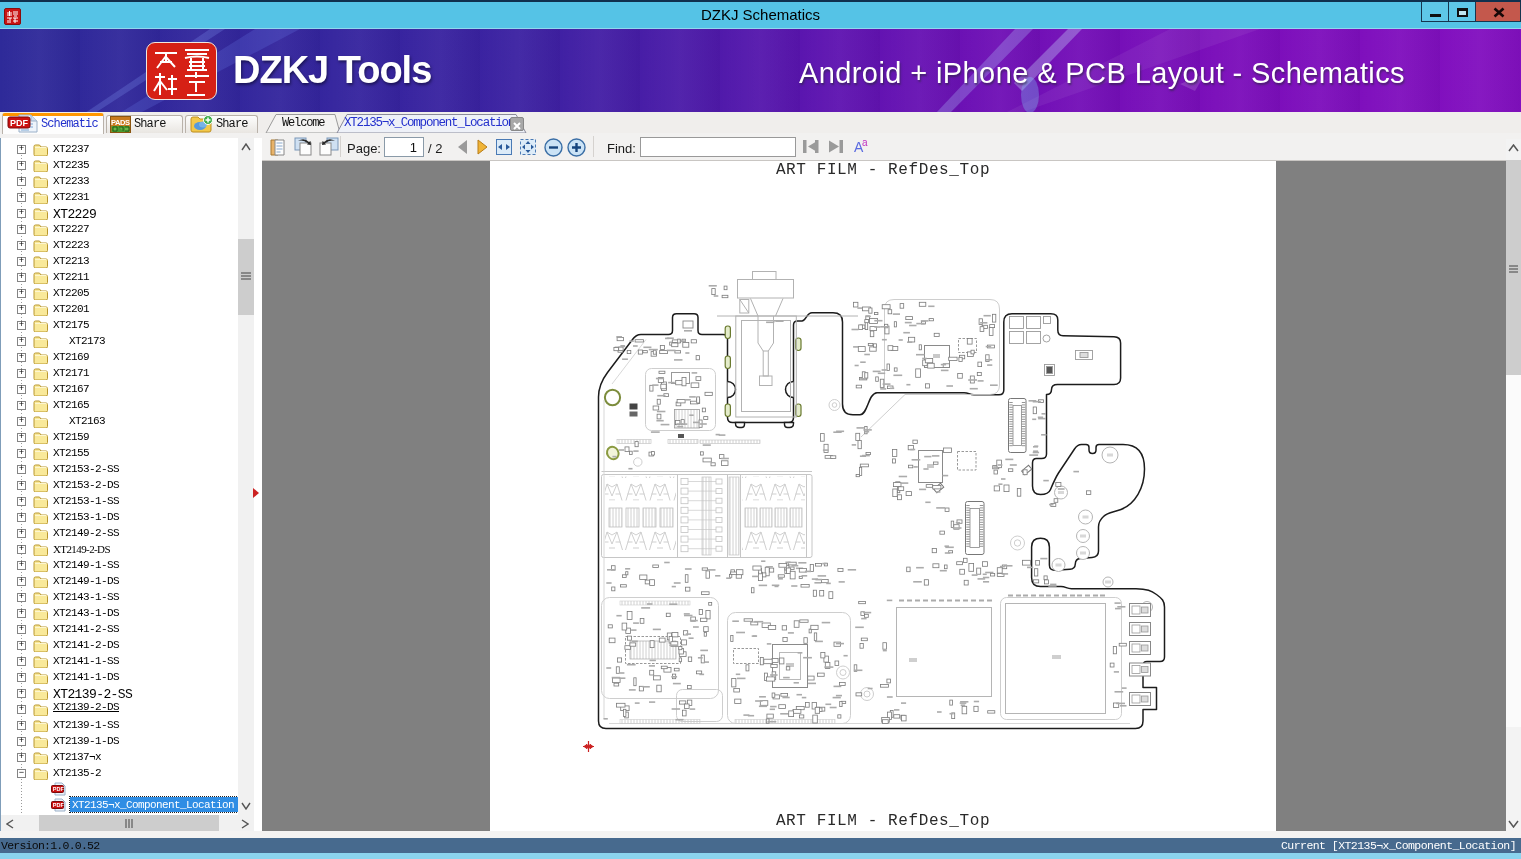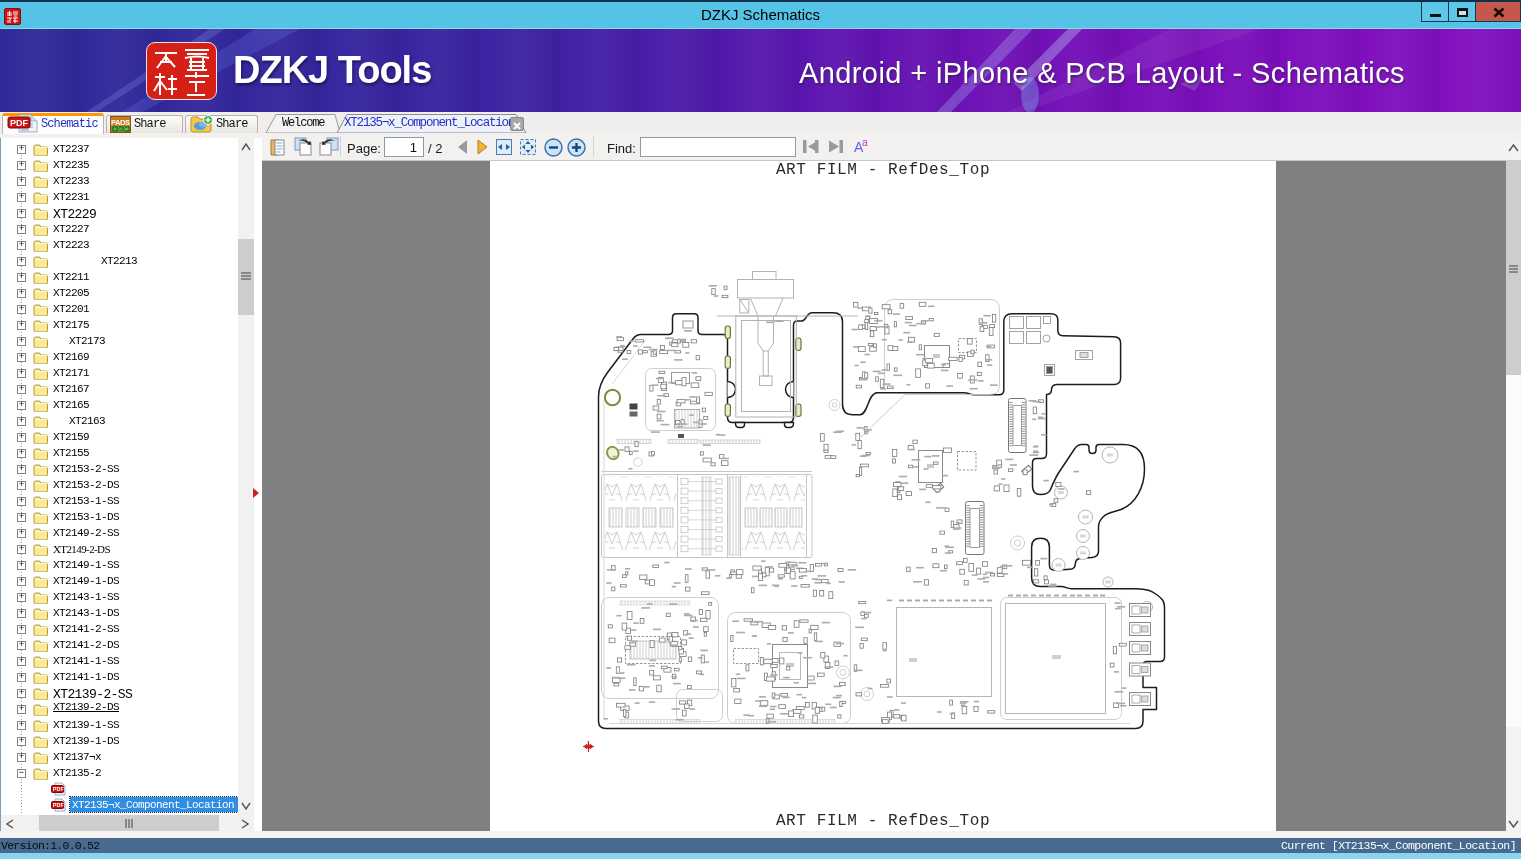--- a/index.html
+++ b/index.html
@@ -255,21 +255,21 @@
 <path d="M1,3.5 q0,-1.5 1.5,-1.5 h4 l1.5,2 h5 q1.5,0 1.5,1.5 v6 q0,1.5 -1.5,1.5 h-10.5 q-1.5,0 -1.5,-1.5 z" fill="#f9e99a" stroke="#b8962e" stroke-width="1"></path>
 <path d="M2,4.5 h11.5" stroke="#fdf6cf" stroke-width="1"></path>
 </svg>
 <div class="abs mono" style="left:52px;top:101px;font-size:11px;letter-spacing:-0.6px;color:#000;">XT2223</div>
 
 <div class="abs" style="left:16px;top:119px;width:9px;height:9px;background:#fff;border:1px solid #848484;font-size:9px;line-height:7px;text-align:center;color:#000;font-family:'Liberation Mono',monospace;">+</div>
 <svg class="abs" style="left:32px;top:117px" width="15" height="13">
 <path d="M1,3.5 q0,-1.5 1.5,-1.5 h4 l1.5,2 h5 q1.5,0 1.5,1.5 v6 q0,1.5 -1.5,1.5 h-10.5 q-1.5,0 -1.5,-1.5 z" fill="#f9e99a" stroke="#b8962e" stroke-width="1"></path>
 <path d="M2,4.5 h11.5" stroke="#fdf6cf" stroke-width="1"></path>
 </svg>
-<div class="abs mono" style="left:52px;top:117px;font-size:11px;letter-spacing:-0.6px;color:#000;margin-left:48px;">XT2213</div>
+<div class="abs mono" style="left:52px;top:117px;font-size:11px;letter-spacing:-0.6px;color:#000;">XT2213</div>
 
 <div class="abs" style="left:16px;top:135px;width:9px;height:9px;background:#fff;border:1px solid #848484;font-size:9px;line-height:7px;text-align:center;color:#000;font-family:'Liberation Mono',monospace;">+</div>
 <svg class="abs" style="left:32px;top:133px" width="15" height="13">
 <path d="M1,3.5 q0,-1.5 1.5,-1.5 h4 l1.5,2 h5 q1.5,0 1.5,1.5 v6 q0,1.5 -1.5,1.5 h-10.5 q-1.5,0 -1.5,-1.5 z" fill="#f9e99a" stroke="#b8962e" stroke-width="1"></path>
 <path d="M2,4.5 h11.5" stroke="#fdf6cf" stroke-width="1"></path>
 </svg>
 <div class="abs mono" style="left:52px;top:133px;font-size:11px;letter-spacing:-0.6px;color:#000;">XT2211</div>
 
 <div class="abs" style="left:16px;top:151px;width:9px;height:9px;background:#fff;border:1px solid #848484;font-size:9px;line-height:7px;text-align:center;color:#000;font-family:'Liberation Mono',monospace;">+</div>
 <svg class="abs" style="left:32px;top:149px" width="15" height="13">

